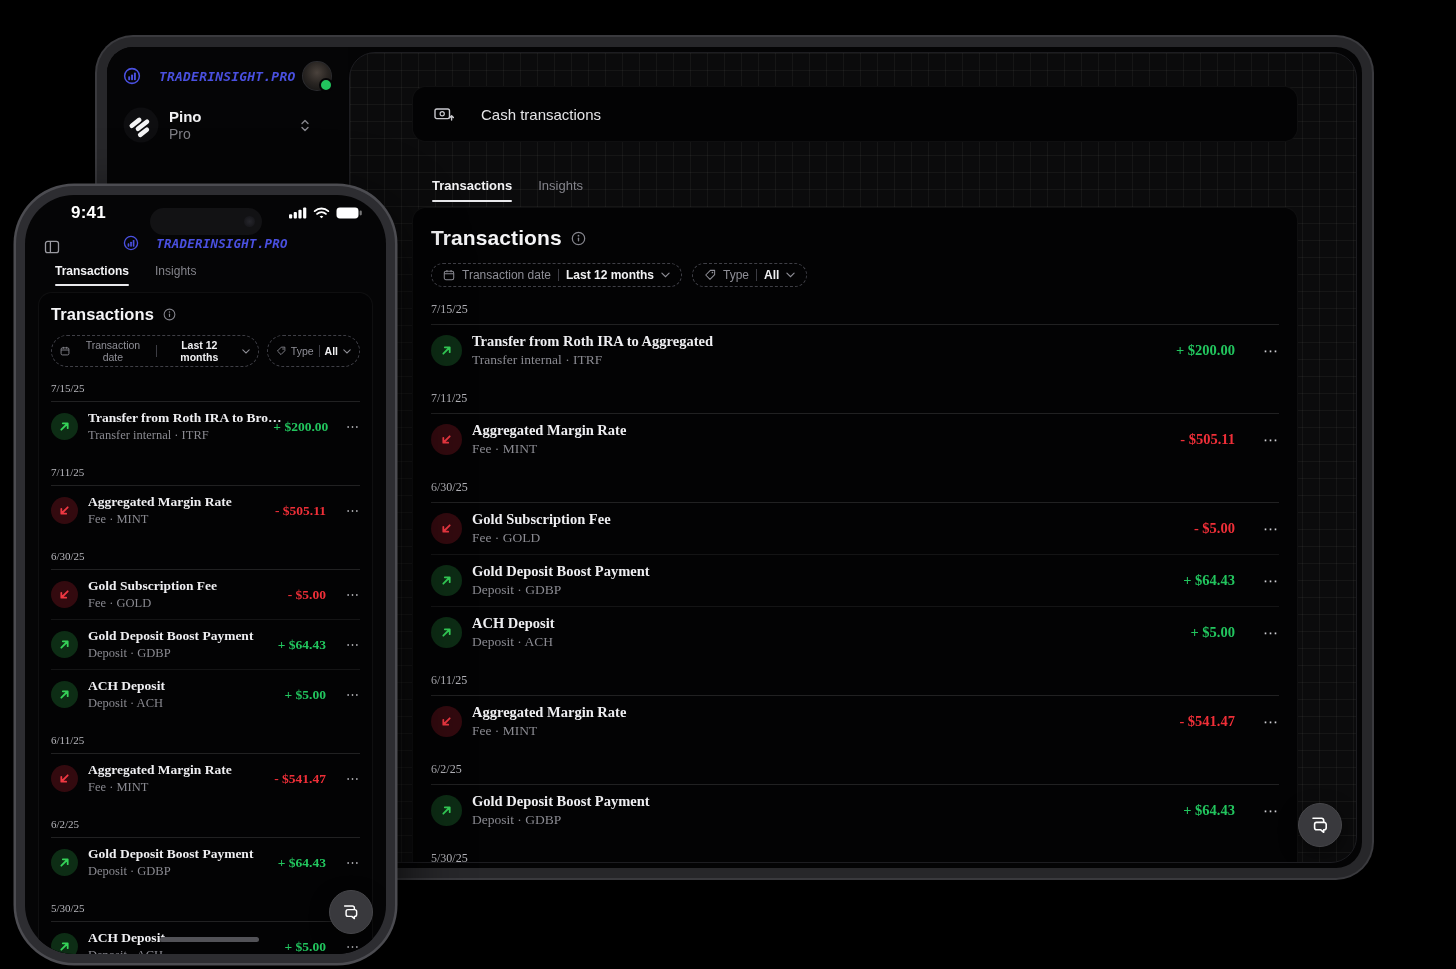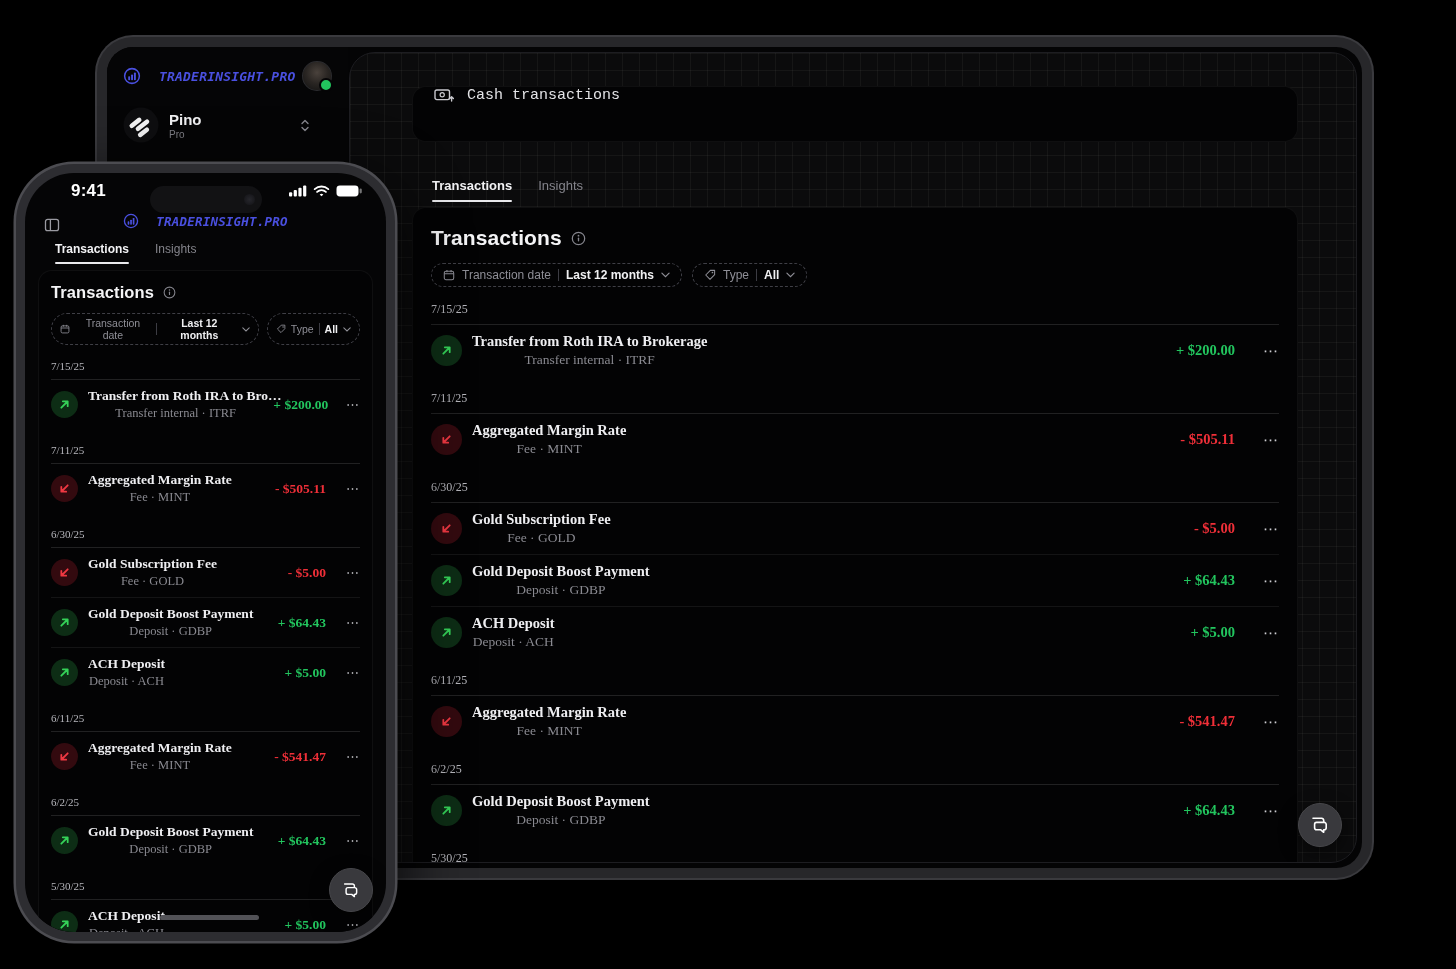--- a/index.html
+++ b/index.html
@@ -6,52 +6,52 @@
   body{width:1456px;height:969px;overflow:hidden;font-family:"Liberation Sans",sans-serif;
        -webkit-font-smoothing:antialiased;}
   .stage{position:relative;width:1456px;height:969px;background:#000;}
 
   
   .tablet{position:absolute;left:97px;top:37px;width:1275px;height:841px;border-radius:36px;
           background:#27272a;padding:10px;box-sizing:border-box;
           box-shadow:0 0 0 2px #3a3a3e,0 26px 80px rgba(0,0,0,.9);}
   .tablet-screen{width:100%;height:100%;border-radius:26px;background:#040405;overflow:hidden;display:flex;}
 
-  .phone{position:absolute;left:16px;top:164px;width:379px;height:777px;border-radius:58px;
+  .phone{position:absolute;left:16px;top:186px;width:379px;height:777px;border-radius:58px;
          background:#2d2d31;padding:9px;box-sizing:border-box;z-index:10;
          box-shadow:0 0 0 2.5px #4c4c51,0 26px 70px rgba(0,0,0,.95);}
   .phone-screen{width:100%;height:100%;border-radius:49px;background:#050506;overflow:hidden;
                 position:relative;display:flex;flex-direction:column;}
 
   
   .sidebar{width:241px;flex-shrink:0;background:#050506;padding:14px 16px;box-sizing:border-box;
            display:flex;flex-direction:column;}
   .brand-row{display:flex;align-items:center;gap:7px;}
   .brand-name{font-family:"DejaVu Sans Mono",monospace;font-style:italic;font-weight:bold;
               font-size:13px;color:var(--accent);letter-spacing:.2px;white-space:nowrap;margin-left:11px;}
   .avatar{margin-left:auto;width:28px;height:28px;border-radius:50%;position:relative;
           background:radial-gradient(circle at 50% 38%,#4a423c 0%,#2a2623 48%,#111 100%);
           border:1px solid #2b2b2e;}
   .avatar .dot{position:absolute;right:-2px;bottom:-2px;width:10px;height:10px;border-radius:50%;
                background:var(--pos);border:2px solid #050506;}
   .workspace{display:flex;align-items:center;gap:10px;margin-top:16px;}
   .ws-text{display:flex;flex-direction:column;gap:1px;}
   .ws-name{font-size:15px;font-weight:600;color:#f0f0f2;text-align:center;}
-  .ws-plan{font-size:10px;color:#7f7f86;}
+  .ws-plan{font-size:14px;color:#7f7f86;}
   .ws-chevron{margin-left:auto;margin-right:22px;display:flex;}
 
   
   .main{flex:1;margin:5px 5px 5px 1px;border-radius:26px;border:1px solid #1d1d21;
         background-color:#0b0b0c;overflow:hidden;position:relative;
         background-image:linear-gradient(rgba(255,255,255,.045) 1px,transparent 1px),
                          linear-gradient(90deg,rgba(255,255,255,.045) 1px,transparent 1px);
         background-size:17px 17px;}
   .content{width:886px;margin:33px 0 0 62px;}
   .cash-card{height:56px;background:#030304;border:1px solid rgba(255,255,255,.05);border-radius:14px;
-             display:flex;gap:13px;padding:0 21px;box-sizing:border-box;font-family:Liberation Mono, monospace;}
+             display:flex;align-items:center;gap:27px;padding:0 21px;box-sizing:border-box;}
   .cash-title{font-size:15px;color:#e4e4e7;font-weight:500;}
 
   .tabs{display:flex;gap:26px;margin:36px 0 0 20px;}
   .tab{font-size:13px;color:#84848b;padding-bottom:9px;position:relative;cursor:pointer;}
   .tab.active{color:#f2f2f4;font-weight:700;}
   .tab.active::after{content:"";position:absolute;left:0;right:0;bottom:0;height:2px;background:#e9e9ec;border-radius:1px;}
 
   .panel{background:#030304;border:1px solid rgba(255,255,255,.05);border-radius:14px;
          padding:18px;margin-top:5px;box-sizing:border-box;}
   .panel-head{display:flex;align-items:center;gap:9px;}
@@ -68,21 +68,21 @@
   .tx-row{display:flex;align-items:center;gap:10px;padding:8px 0;cursor:pointer;}
   .tx-rows .tx-row + .tx-row{border-top:1px solid rgba(255,255,255,.07);}
   .tx-icon{width:31px;height:31px;border-radius:50%;display:flex;align-items:center;justify-content:center;flex-shrink:0;}
   .dir-in  .tx-icon{background:#0d2d15;}
   .dir-out .tx-icon{background:#330a0f;}
   .tx-row .arr{display:none;line-height:0;}
   .dir-in  .arr-in{display:block;}
   .dir-out .arr-out{display:block;}
   .tx-main{display:flex;flex-direction:column;gap:2px;min-width:0;}
   .tx-title{font-size:14.5px;font-weight:600;color:#eeeef1;white-space:nowrap;}
-  .tx-sub{font-size:13.5px;color:#8a8a91;white-space:nowrap;text-align:center;}
+  .tx-sub{font-size:13.5px;color:#8a8a91;white-space:nowrap;}
   .tx-amount{margin-left:auto;font-size:14.5px;font-weight:600;white-space:nowrap;}
   .dir-in  .tx-amount{color:var(--pos);}
   .dir-out .tx-amount{color:var(--neg);}
   .tx-menu{background:none;border:none;color:#cdcdd2;font-size:15px;letter-spacing:1px;
            width:34px;text-align:right;padding:0;cursor:pointer;font-family:inherit;}
 
   
   .fab{position:absolute;width:44px;height:44px;border-radius:50%;background:#39393d;border:1px solid #47474b;
        display:flex;align-items:center;justify-content:center;cursor:pointer;box-shadow:0 6px 18px rgba(0,0,0,.5);}
   .tablet .fab{right:14px;bottom:15px;}
@@ -227,21 +227,21 @@
                     <div class="tx-row dir-in">
     <span class="tx-icon">
       <span class="arr arr-in">
         <svg width="15" height="15" viewBox="0 0 16 16">
                             <path d="M4.6 11.4 L11.2 4.8 M6.2 4.6 H11.4 V9.8" fill="none" stroke="#35d158" stroke-width="1.9" stroke-linecap="round" stroke-linejoin="round"></path>
                           </svg>
       </span>
 
     </span>
     <span class="tx-main">
-      <span class="tx-title">Transfer from Roth IRA to Brokerage</span>
+      <span class="tx-title">Transfer from Roth IRA to Aggregated</span>
       <span class="tx-sub">Transfer internal · ITRF</span>
     </span>
     <span class="tx-amount">+ $200.00</span>
     <button class="tx-menu">⋯</button>
   </div>
                   </div>
   </section>
                 <section class="tx-group">
     <div class="tx-date">7/11/25</div>
     <div class="tx-rows">

